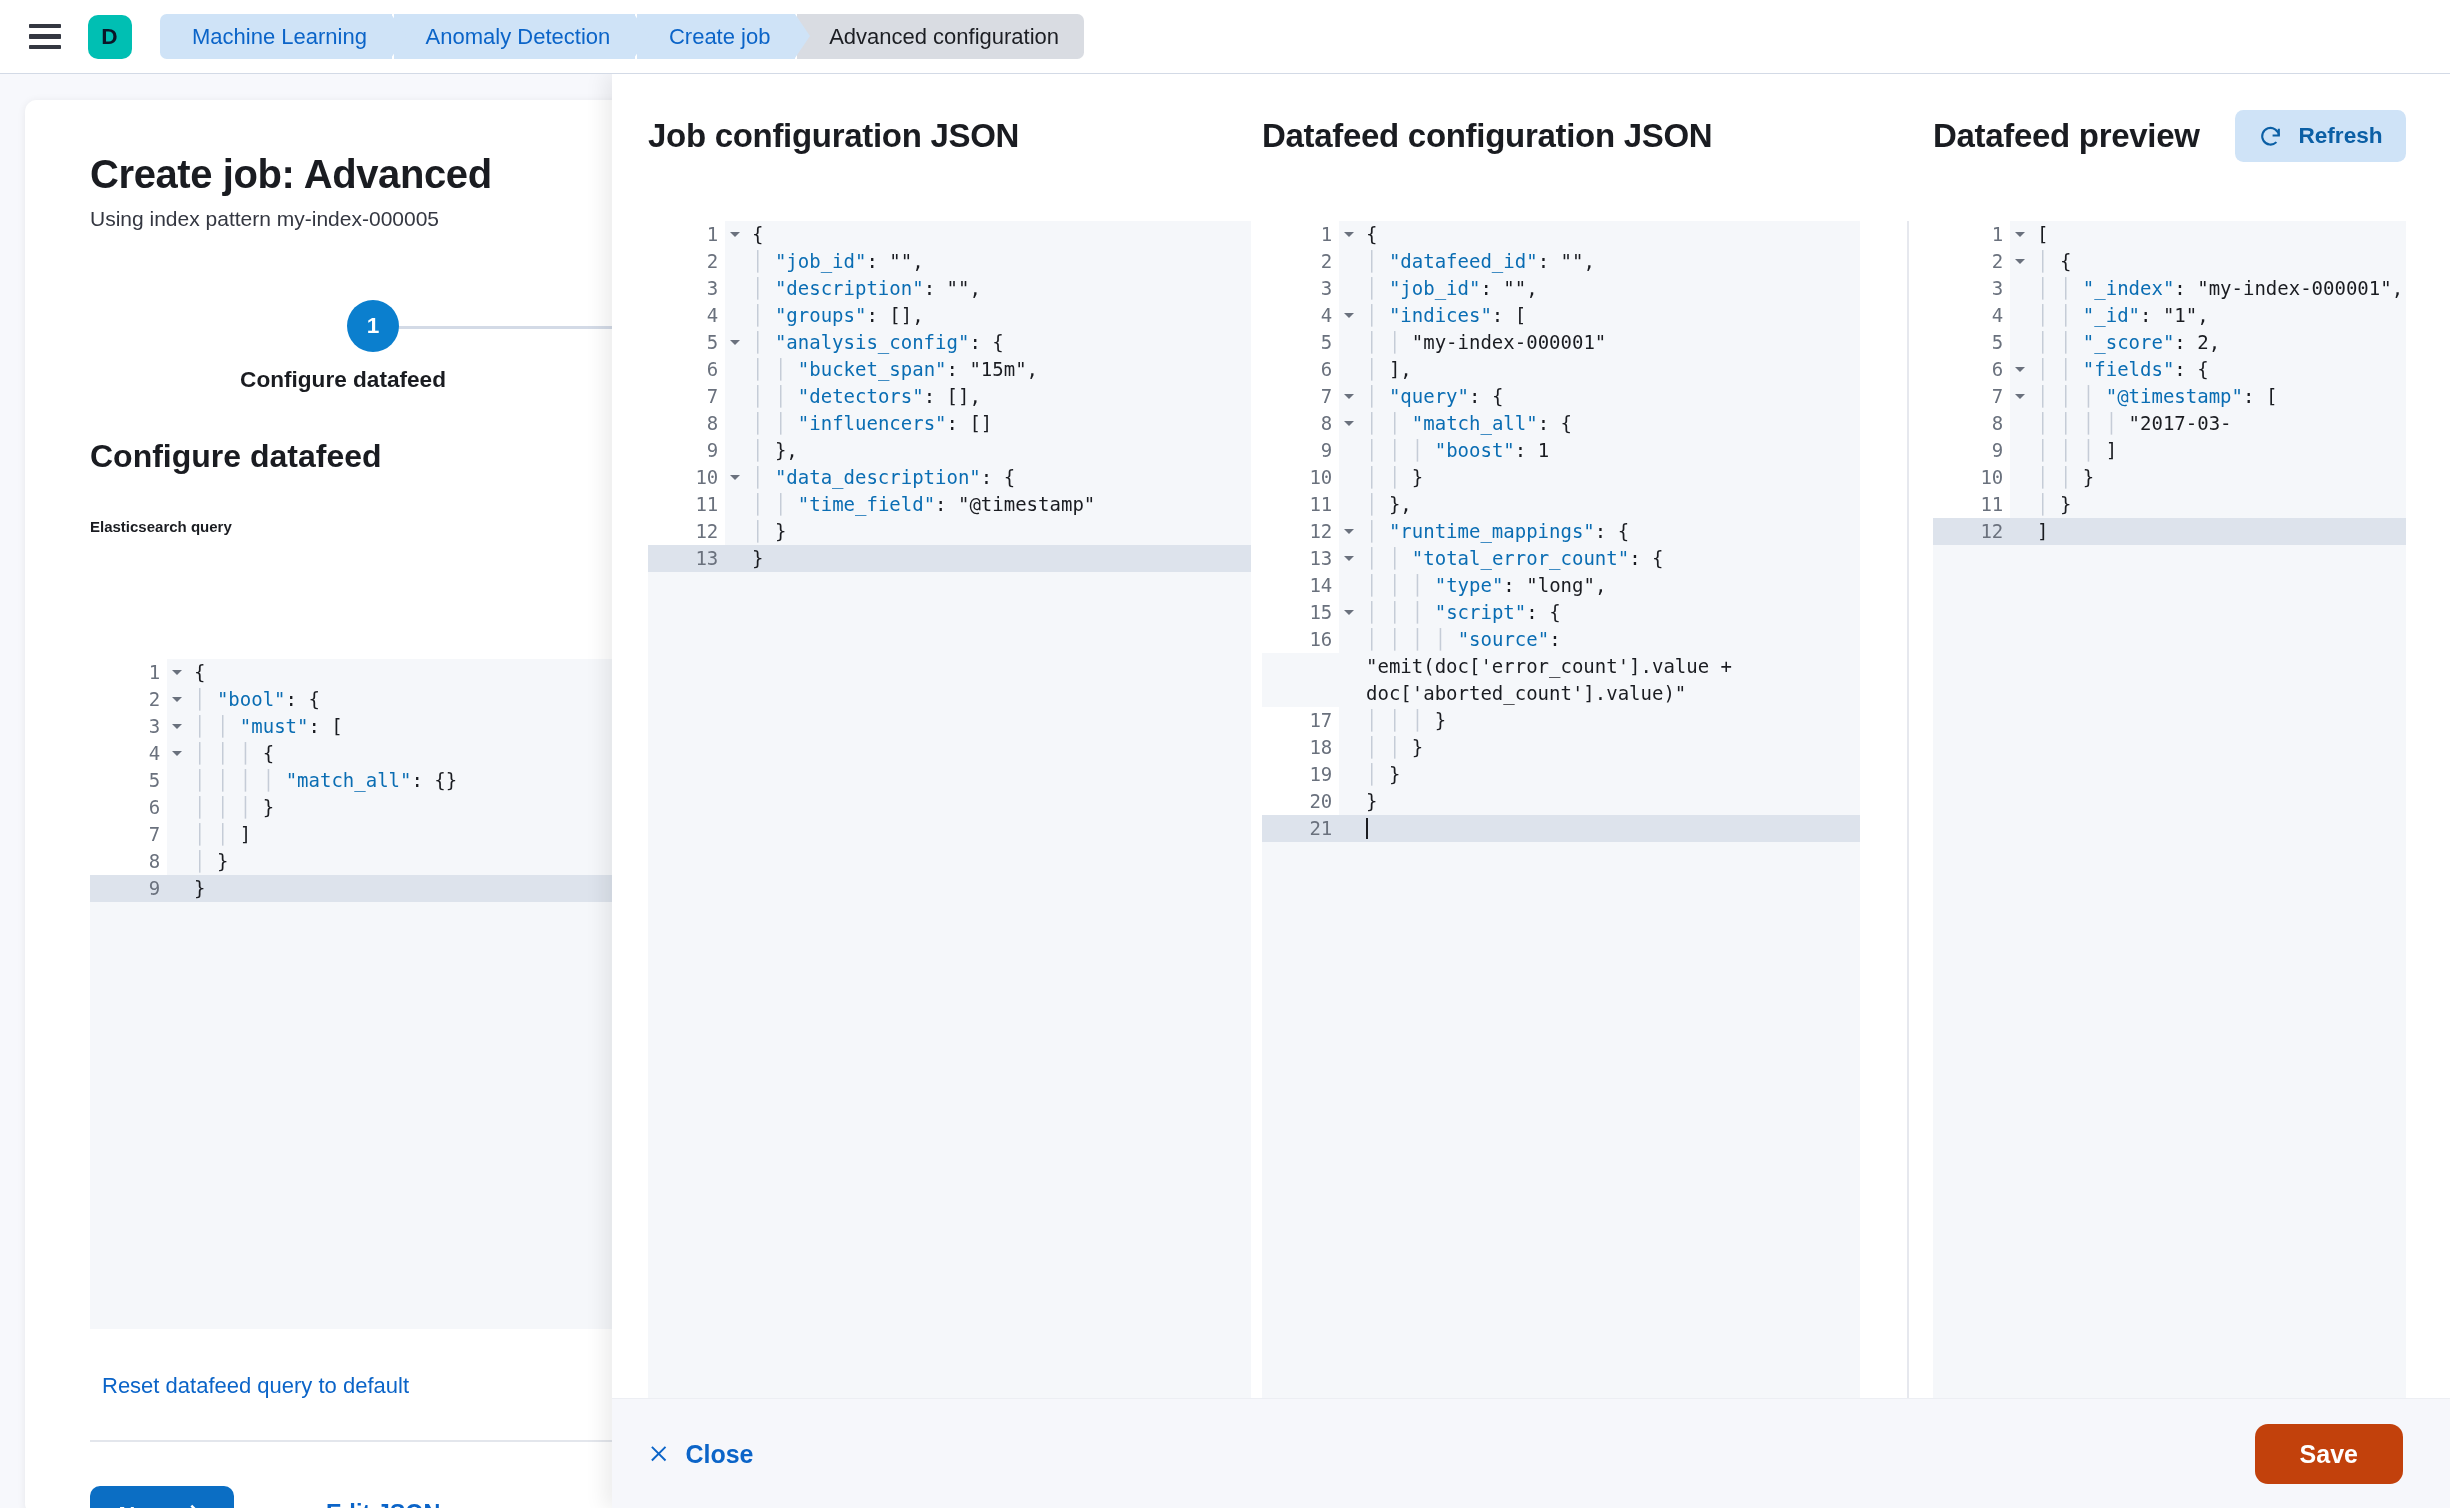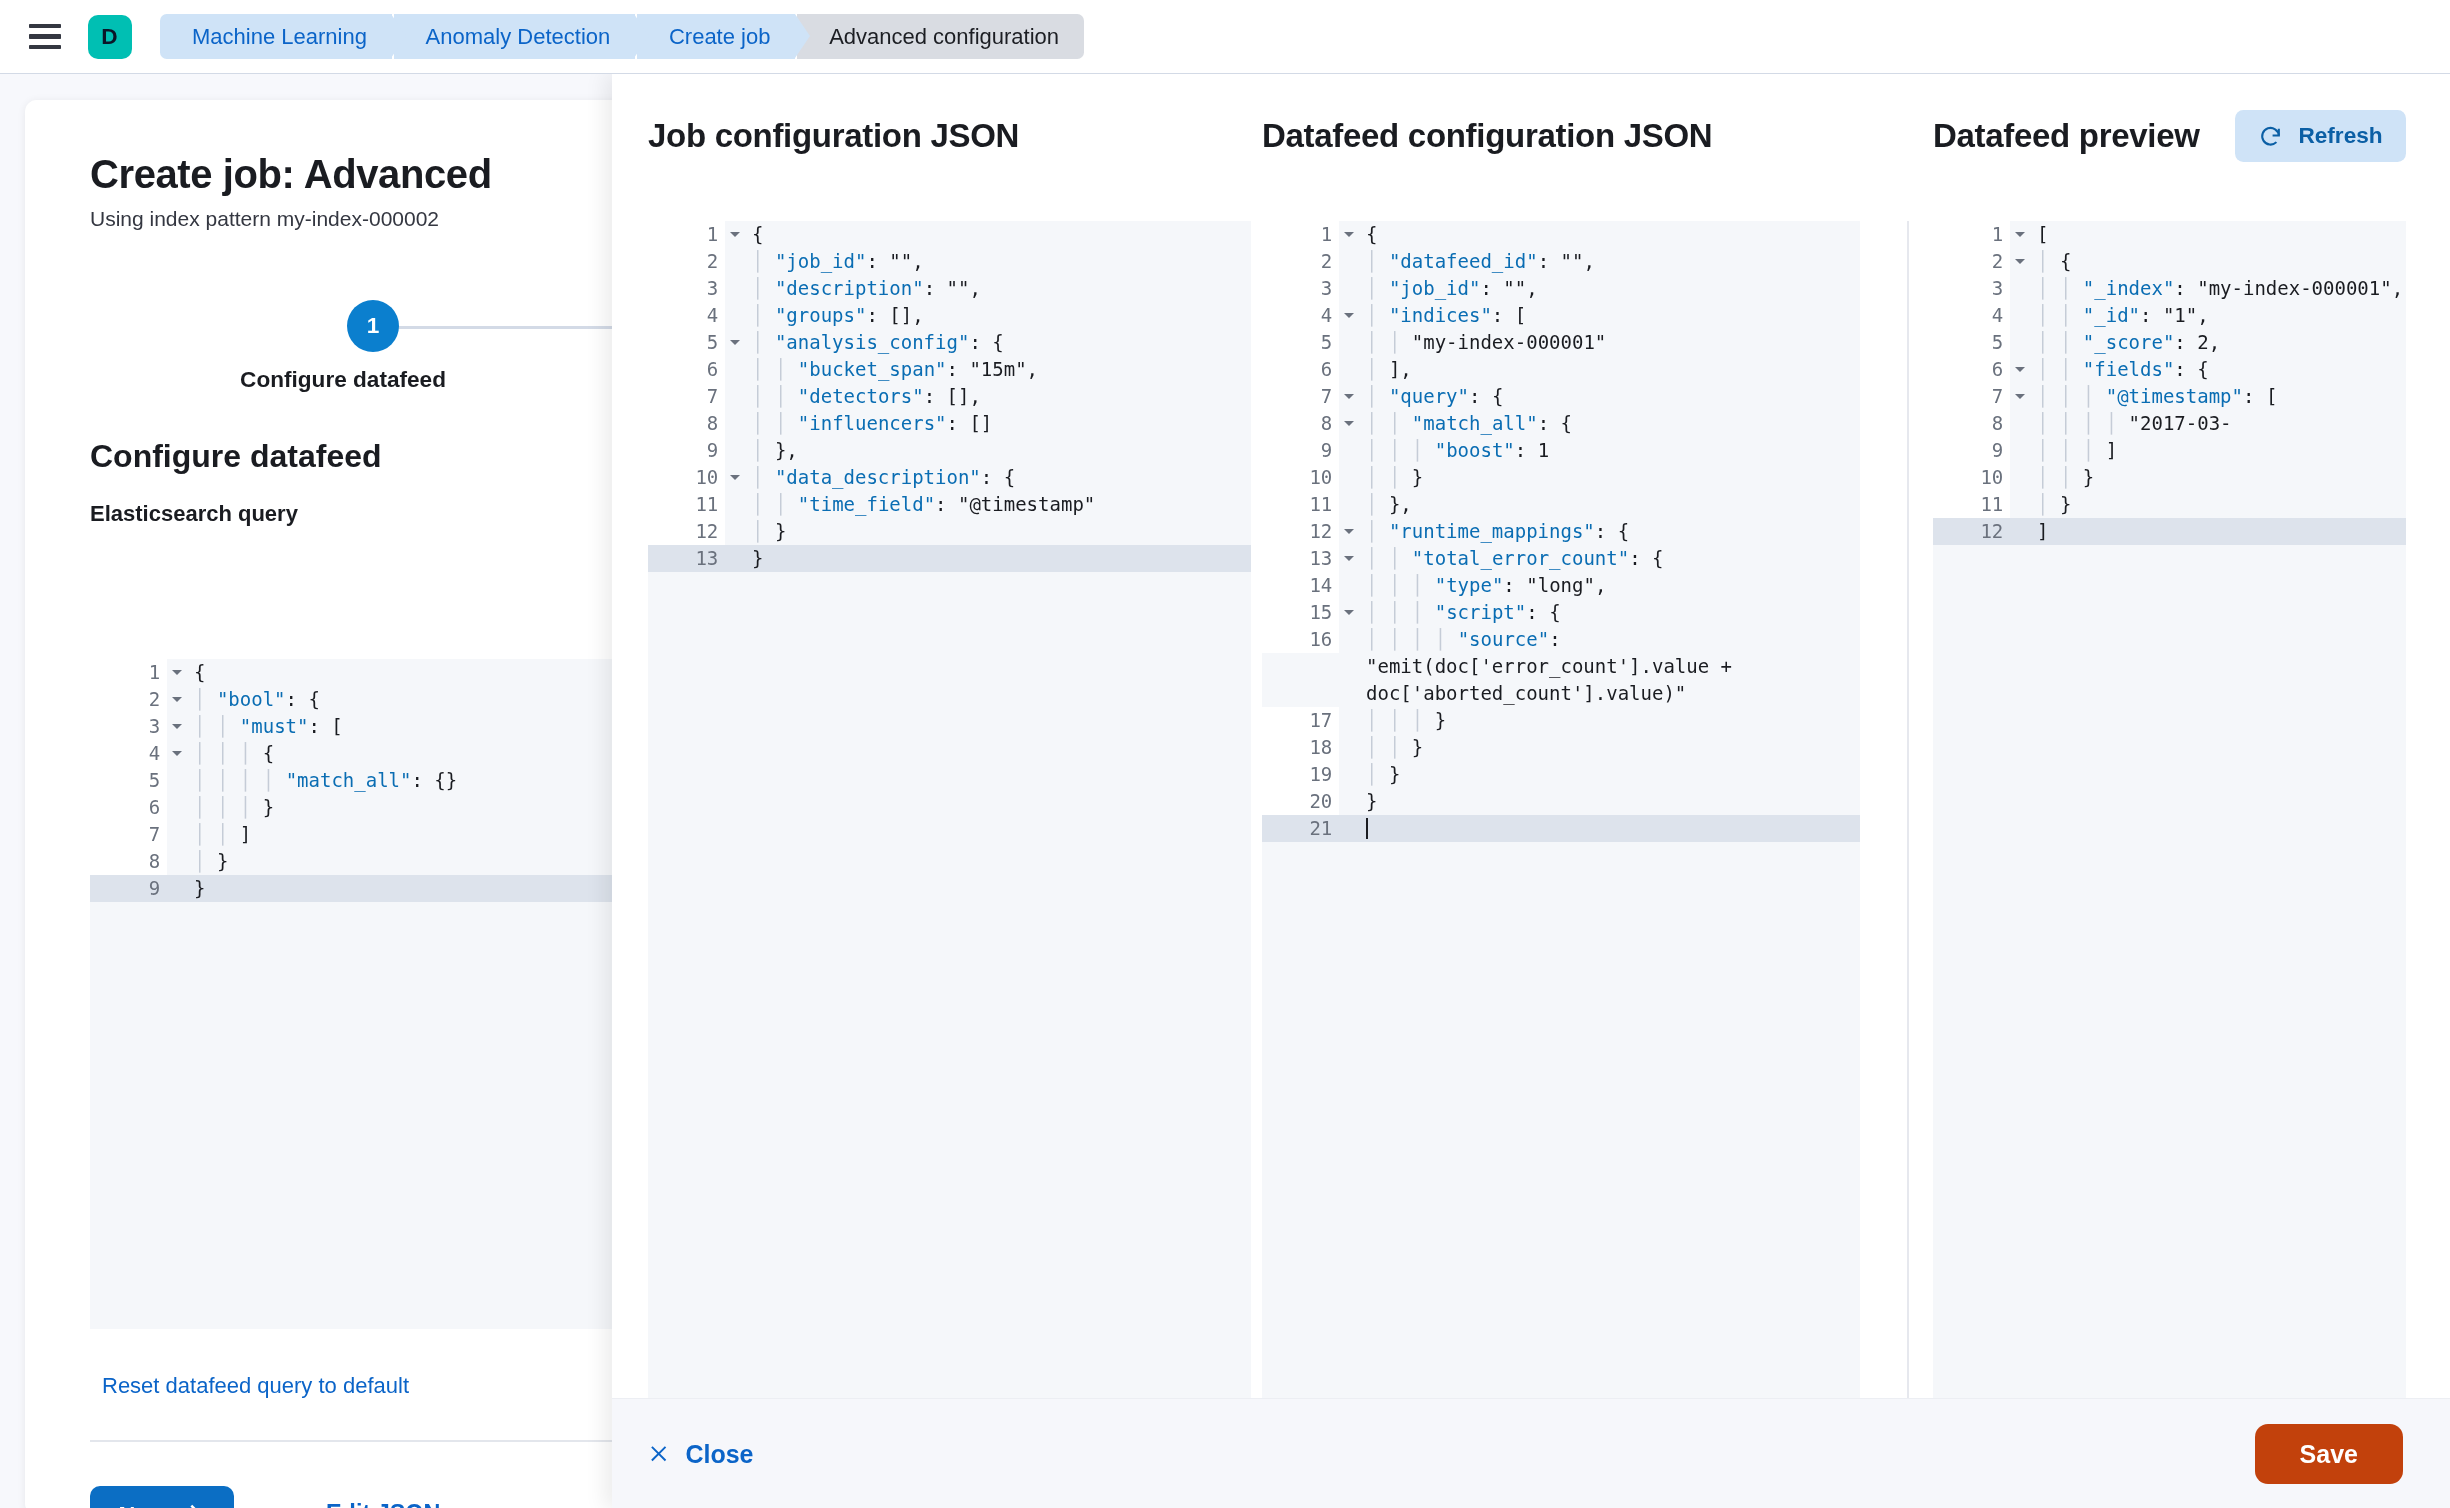--- a/index.html
+++ b/index.html
@@ -78,21 +78,21 @@
   .step-circle {
     position: absolute; left: 257px; top: 0;
     width: 52px; height: 52px; border-radius: 50%;
     background: #0b7fce; color: #fff;
     display:flex; align-items:center; justify-content:center;
     font-size: 22.6px; font-weight: 700;
   }
   .step-label { text-align: center; margin-top: 11.7px; font-size: 22.6px; font-weight: 700; color: #1a1c21; }
 
   .section-title { margin-top: 45px; font-size: 32px; font-weight: 700; color: #1a1c21; }
-  .field-label { margin-top: 26px; font-size: 22px; font-weight: 700; color: #1a1c21; }
+  .field-label { margin-top: 43px; font-size: 15px; font-weight: 700; color: #1a1c21; }
 
   
   .editor { position: relative; font-family: "DejaVu Sans Mono", monospace; overflow: hidden; }
   .ed-rows { position: relative; }
   .ed-row { display: flex; align-items: flex-start; height: 27px; }
   .ed-row.tall { height: auto; }
   .ed-row.active { background: #dde3ec; }
   .ed-gut {
     width: 77px; flex: 0 0 77px;
     text-align: right; padding-right: 6.7px;
@@ -194,21 +194,21 @@
     <div class="crumb">Create job</div>
     <div class="crumb current">Advanced configuration</div>
   </div>
 </div>
 
 <div id="page-bg"></div>
 
 <div id="wizard-card">
   <div id="wizard-inner">
     <div class="page-title">Create job: Advanced</div>
-    <div class="page-sub">Using index pattern my-index-000002</div>
+    <div class="page-sub">Using index pattern my-index-000005</div>
 
     <div class="steps">
       <div class="step-line"></div>
       <div class="step-circle">1</div>
     </div>
     <div class="step-label">Configure datafeed</div>
 
     <div class="section-title">Configure datafeed</div>
     <div class="field-label">Elasticsearch query</div>
   </div>

